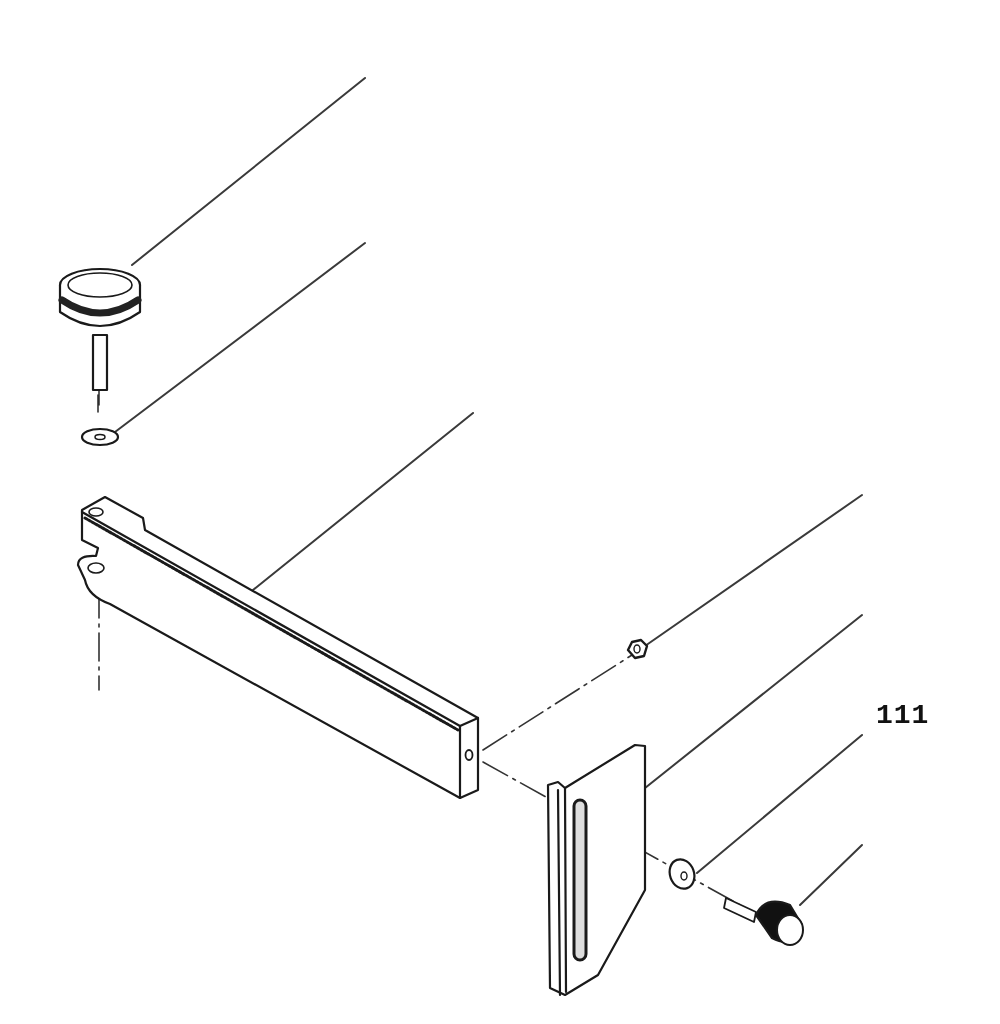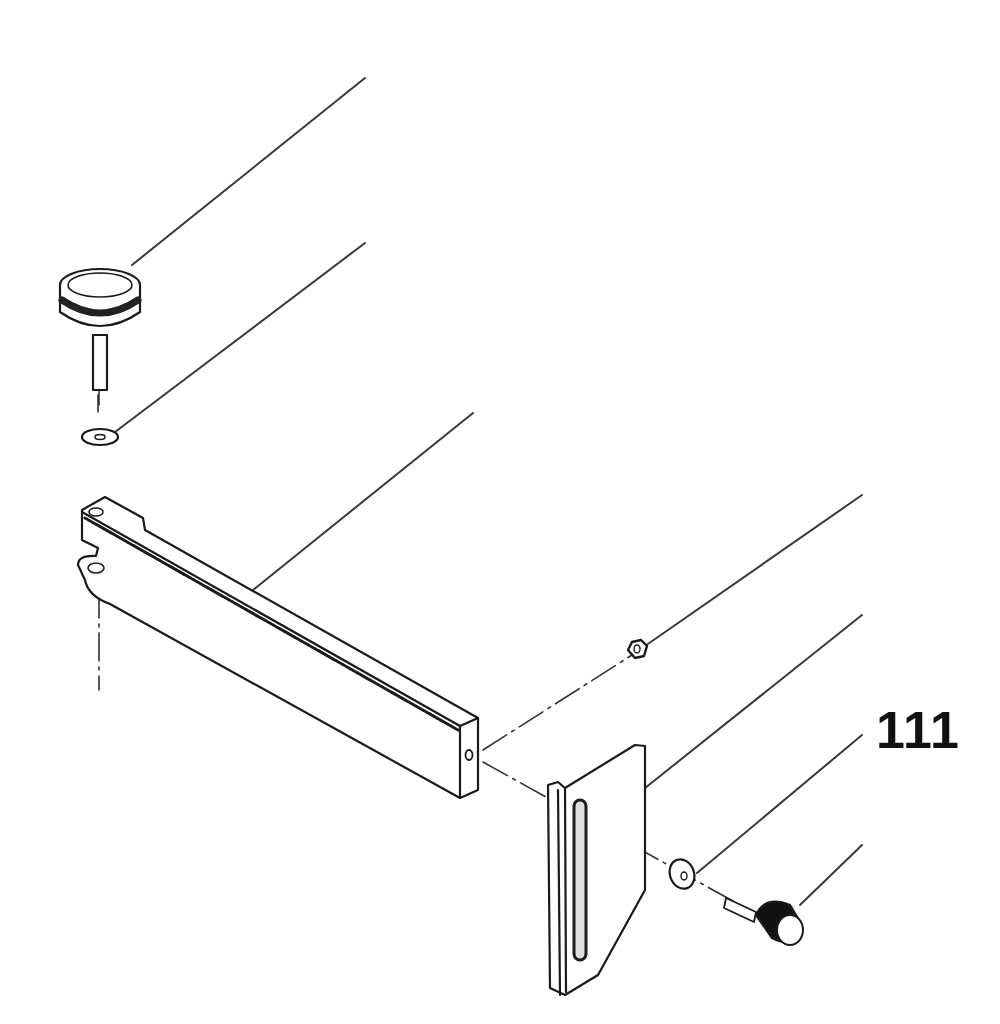--- a/index.html
+++ b/index.html
@@ -73,13 +73,13 @@
     </g>
 
     <g>
       <path d="M726,898 L756,912 L754,922 L724,908 Z" fill="#fff" stroke-width="1.8"></path>
       <path d="M756,915 Q765,895 790,905 L802,925 Q795,950 772,938 Z" fill="#111"></path>
       <ellipse cx="790" cy="930" rx="13" ry="15" fill="#fff" stroke-width="2"></ellipse>
     </g>
   </g>
 </svg>
 
-<div class="label" style="left:876px; top:700px; font-size:52px;">111</div>
+<div class="label" style="left:876px; top:700px; font-size:28px;font-family:Liberation Mono, monospace;">111</div>
 
 </body></html>

